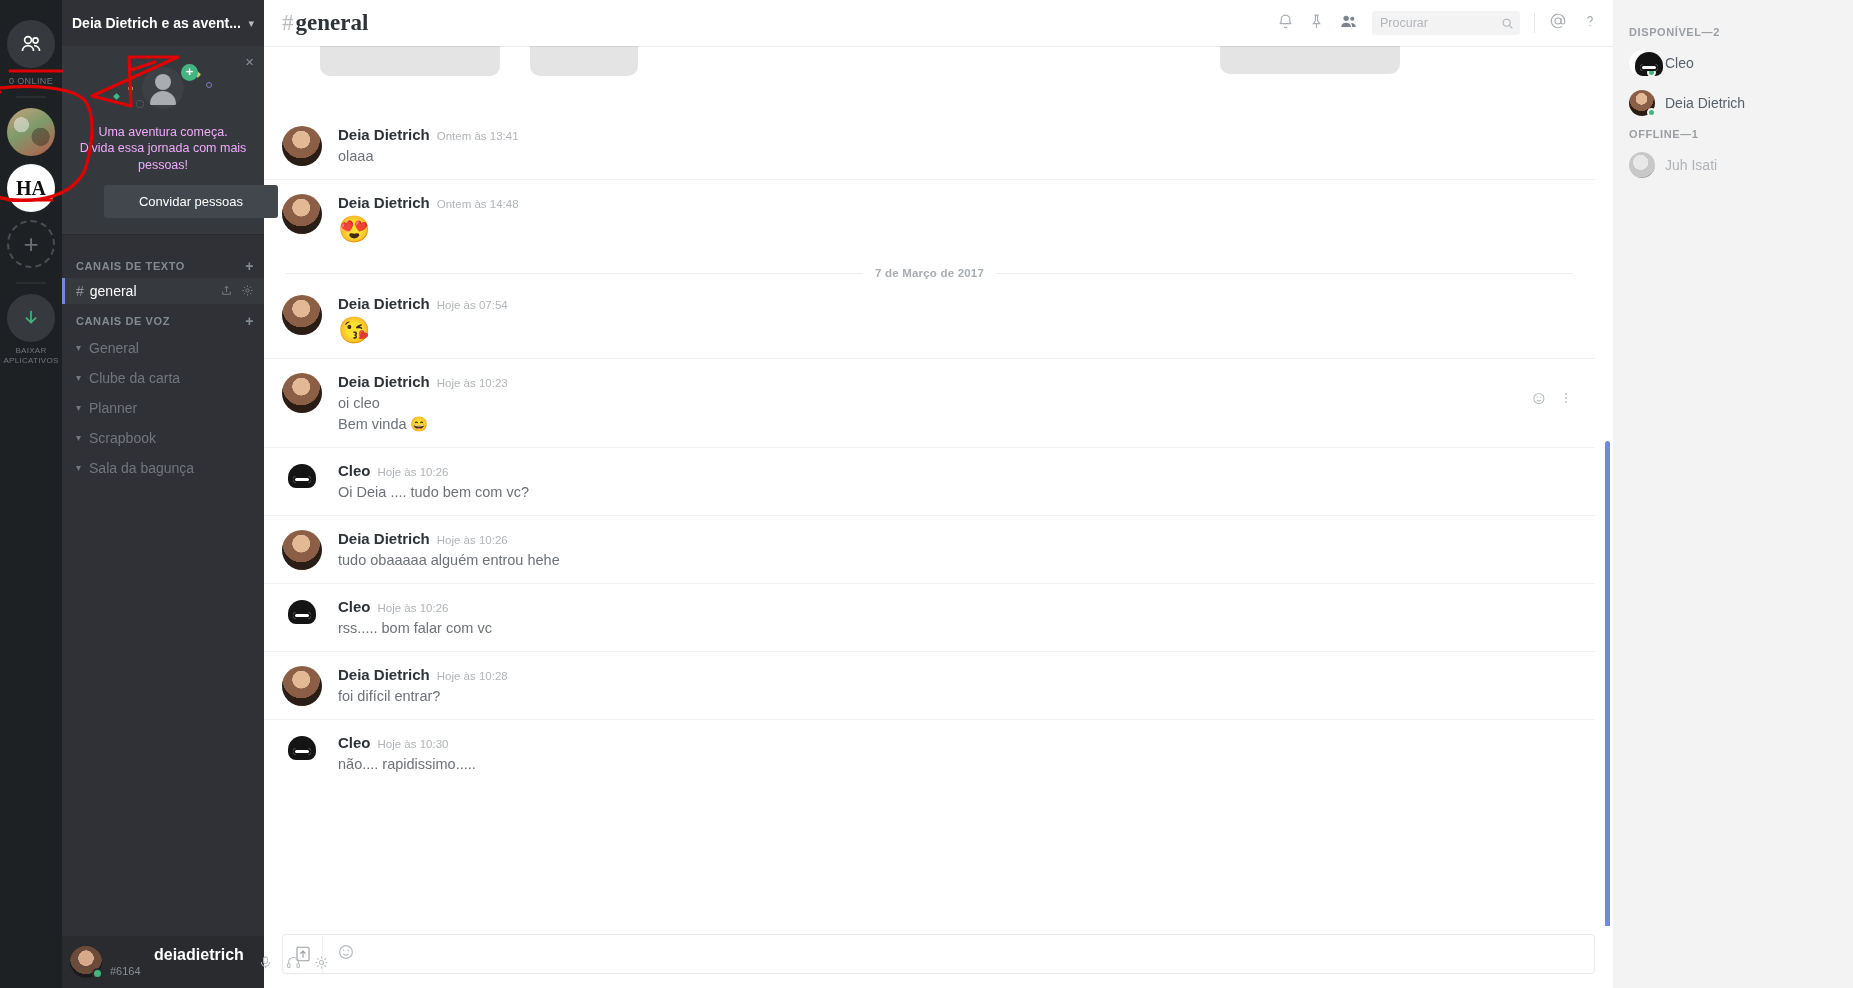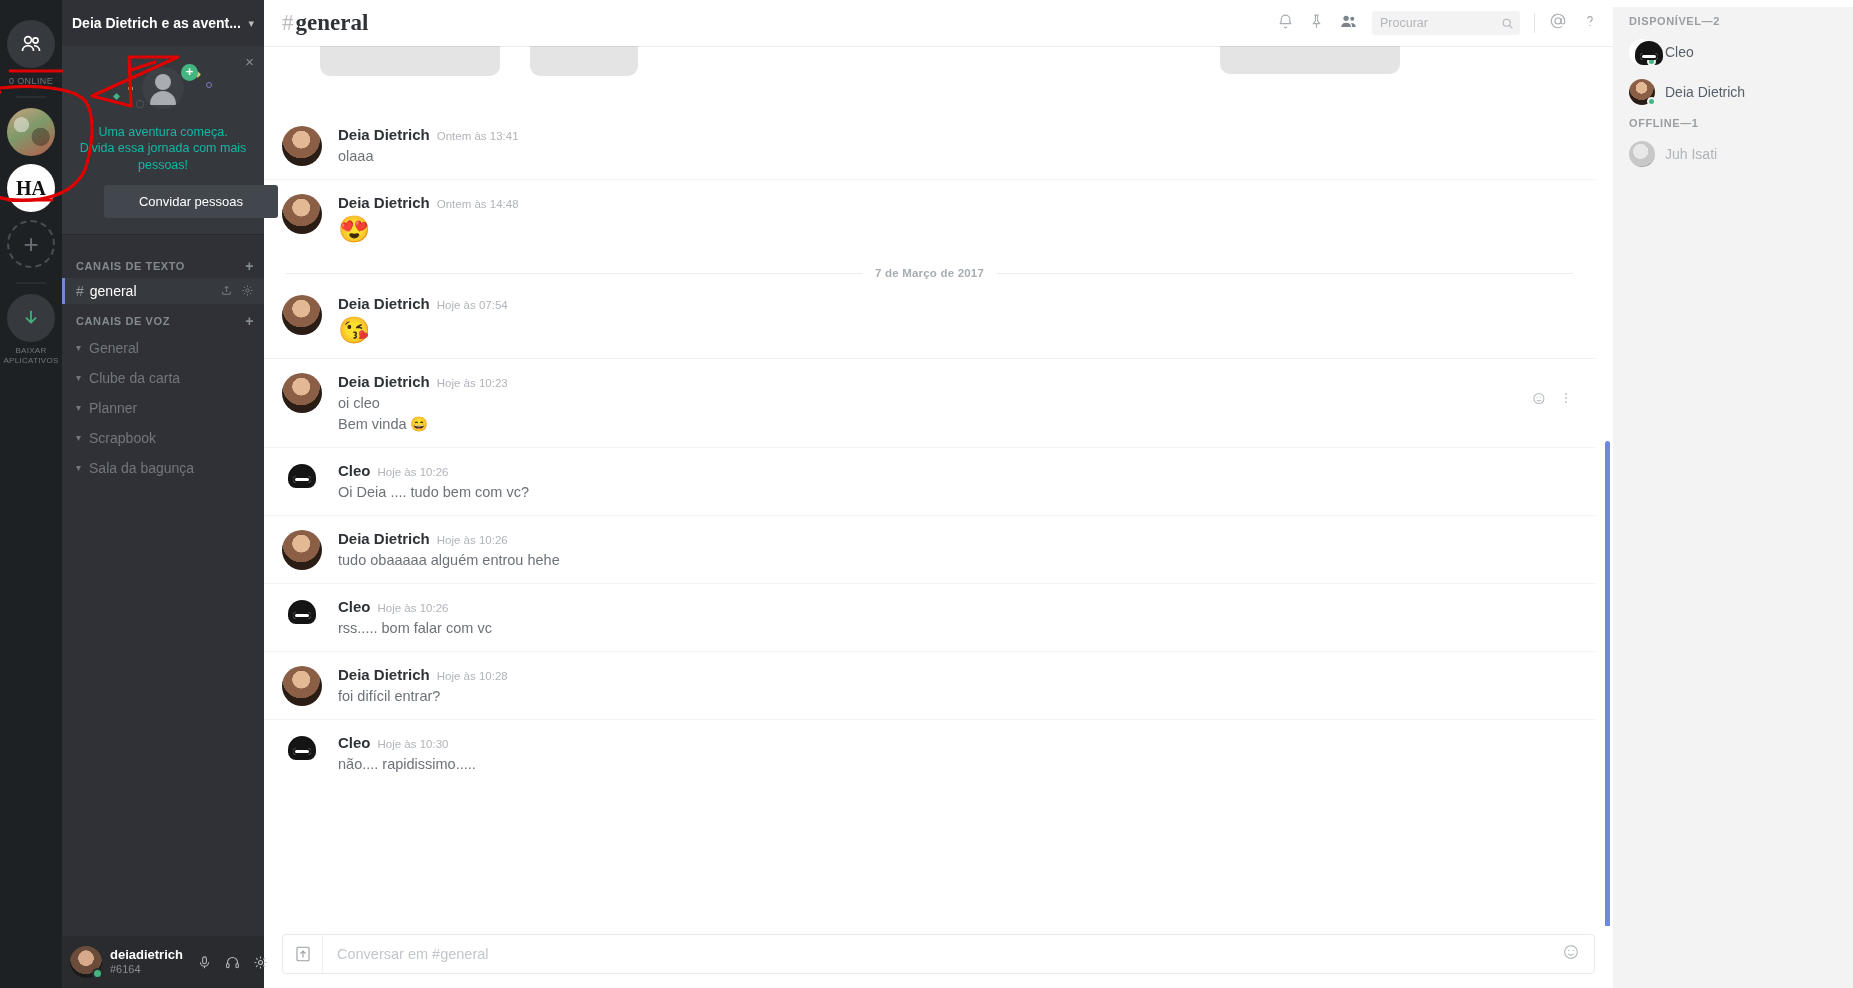--- a/index.html
+++ b/index.html
@@ -87,21 +87,21 @@
     color: #fff; font-size: 13px; line-height: 16px; text-align: center;
     right: 52px; top: 4px; font-weight: 700;
   }
   .spark { position:absolute; border-radius:50%; }
   .s1{width:5px;height:5px;border:1.5px solid #d8c46b;left:52px;top:26px;}
   .s2{width:6px;height:6px;border:1.5px solid #8079c4;right:38px;top:22px;}
   .s3{width:5px;height:5px;background:#43b581;left:38px;top:34px;border-radius:1px;transform:rotate(45deg);}
   .s4{width:5px;height:5px;background:#d8c46b;right:50px;top:12px;border-radius:1px;transform:rotate(45deg);}
   .s5{width:8px;height:8px;border:1px dotted #6b6f75;left:60px;top:40px;}
   .invite-text {
-    color: #14b8a6; font-size: 12.5px; line-height: 1.3; text-align: center; margin: 8px 0 12px;
+    color: #f0abfc; font-size: 12.5px; line-height: 1.3; text-align: center; margin: 8px 0 12px;
   }
   .invite-btn {
     display: block; width: 100%; background: #42464d; color: #fff;
     font-size: 13px; text-align: center; padding: 9px 0; border-radius: 3px;
     border: none; font-family: inherit; margin-left: 28px;
   }
 
   .chan-scroll { flex: 1; overflow: hidden; padding-top: 14px; }
   .cat {
     display: flex; align-items: center; justify-content: space-between;
@@ -131,21 +131,21 @@
   .up-av { width: 32px; height: 32px; border-radius: 50%; position: relative; overflow: visible; flex:0 0 32px;}
   .up-av .img {
     width:32px;height:32px;border-radius:50%;
     background: radial-gradient(circle at 50% 38%, #d6a98a 0 30%, #6b4b39 31% 62%, #1b1b1b 63%);
   }
   .dot {
     position:absolute; right:-1px; bottom:-1px; width:11px;height:11px;border-radius:50%;
     background:#43b581; border:2.5px solid #292b2f;
   }
   .up-meta { flex:1; line-height:1.15; }
-  .up-name { color:#fff; font-size:13px; font-weight:600; }
+  .up-name { color:#fff; font-size:16px; font-weight:600;margin-left:44px; }
   .up-tag { color:#8a8e94; font-size:11px; }
   .up-btns { display:flex; }
   .up-btn { width:28px;height:30px;display:flex;align-items:center;justify-content:center;color:#b9bbbe; }
 
   
   .main { flex: 1; display: flex; flex-direction: column; background: #fff; min-width: 0; }
   .topbar {
     height: 46px; display: flex; align-items: center; padding: 0 14px 0 18px;
     box-shadow: 0 1px 0 rgba(0,0,0,.07); z-index: 3; background:#fff;
   }
@@ -205,21 +205,21 @@
     width: 40px; height: 100%; display: flex; align-items: center; justify-content: center;
     border-right: 1px solid #eff0f1; color: #9a9ea3;
   }
   .comp-ph { flex: 1; padding: 0 14px; font-size: 14.5px; color: #c2c6ca; }
   .comp-emoji { padding: 0 14px; color: #b8bcc1; font-size: 17px; }
 
   
   .scrollbar { position: absolute; right: 3px; top: 395px; width: 5px; height: 515px; background: #7289da; border-radius: 3px; }
 
   
-  .members { width: 240px; flex: 0 0 240px; background: #f3f3f3; padding: 0 0 0 0; margin-top: 7px; }
+  .members { width: 240px; flex: 0 0 240px; background: #f3f3f3; padding: 18px 0 0 0; }
   .mem-cat {
     font-size: 11px; font-weight: 600; letter-spacing: .6px; color: #9a9ea3;
     padding: 0 16px 8px; margin-top: 8px;
   }
   .mem {
     display: flex; align-items: center; gap: 10px; padding: 4px 16px; margin-bottom: 6px;
   }
   .mem-av { width: 26px; height: 26px; border-radius: 50%; position: relative; flex: 0 0 26px; }
   .mem .dot { border-color: #f3f3f3; width: 9px; height: 9px; border-width: 2px; right: -1px; bottom: -1px; }
   .mem-name { font-size: 14px; color: #57606a; }
@@ -549,21 +549,20 @@
     </div>
 
     <div class="composer">
       <div class="composer-box">
         <span class="comp-upload">
           <svg width="18" height="18" viewBox="0 0 24 24" fill="none" stroke="#9a9ea3" stroke-width="1.5">
             <rect x="4" y="3" width="16" height="18" rx="1.5"></rect>
               <path d="M12 17V8M8.5 11.5L12 8l3.5 3.5"></path>
           </svg>
         </span>
-        <span class="comp-ph" title="Conversar em #general">Conversar em #general</span>
         <span class="comp-emoji">
           <svg width="18" height="18" viewBox="0 0 24 24" fill="none" stroke="#b8bcc1" stroke-width="1.6">
             <circle cx="12" cy="12" r="8.5"></circle>
               <circle cx="9" cy="10" r=".9" fill="#b8bcc1" stroke="none"></circle>
             <circle cx="15" cy="10" r=".9" fill="#b8bcc1" stroke="none"></circle>
               <path d="M8.4 14.5c2 2.2 5.2 2.2 7.2 0"></path>
           </svg>
         </span>
       </div>
     </div>

